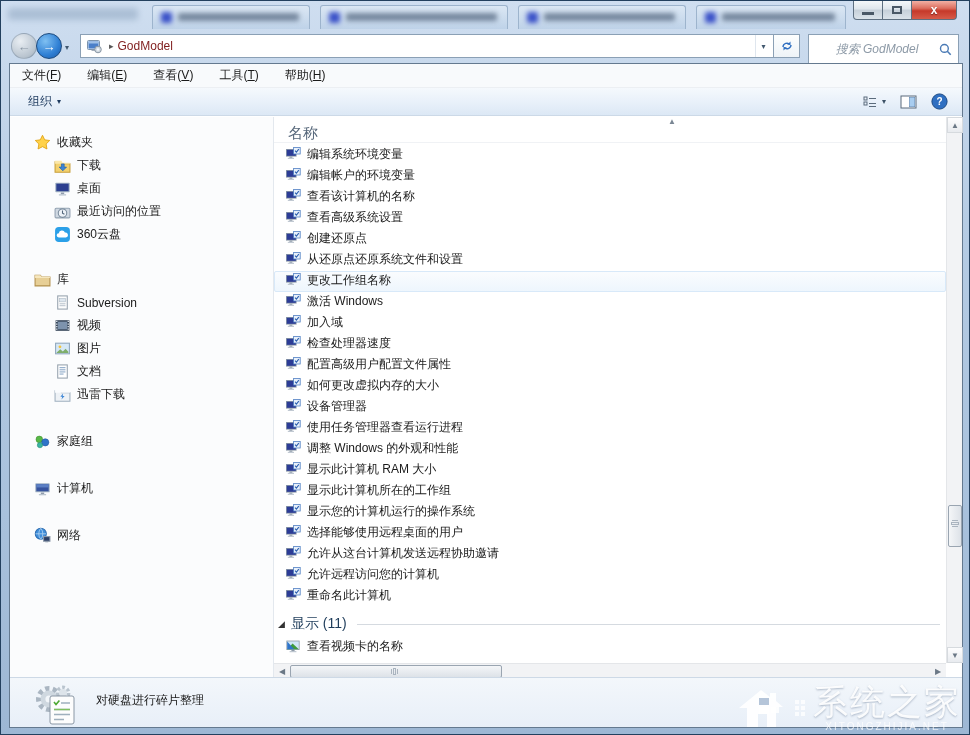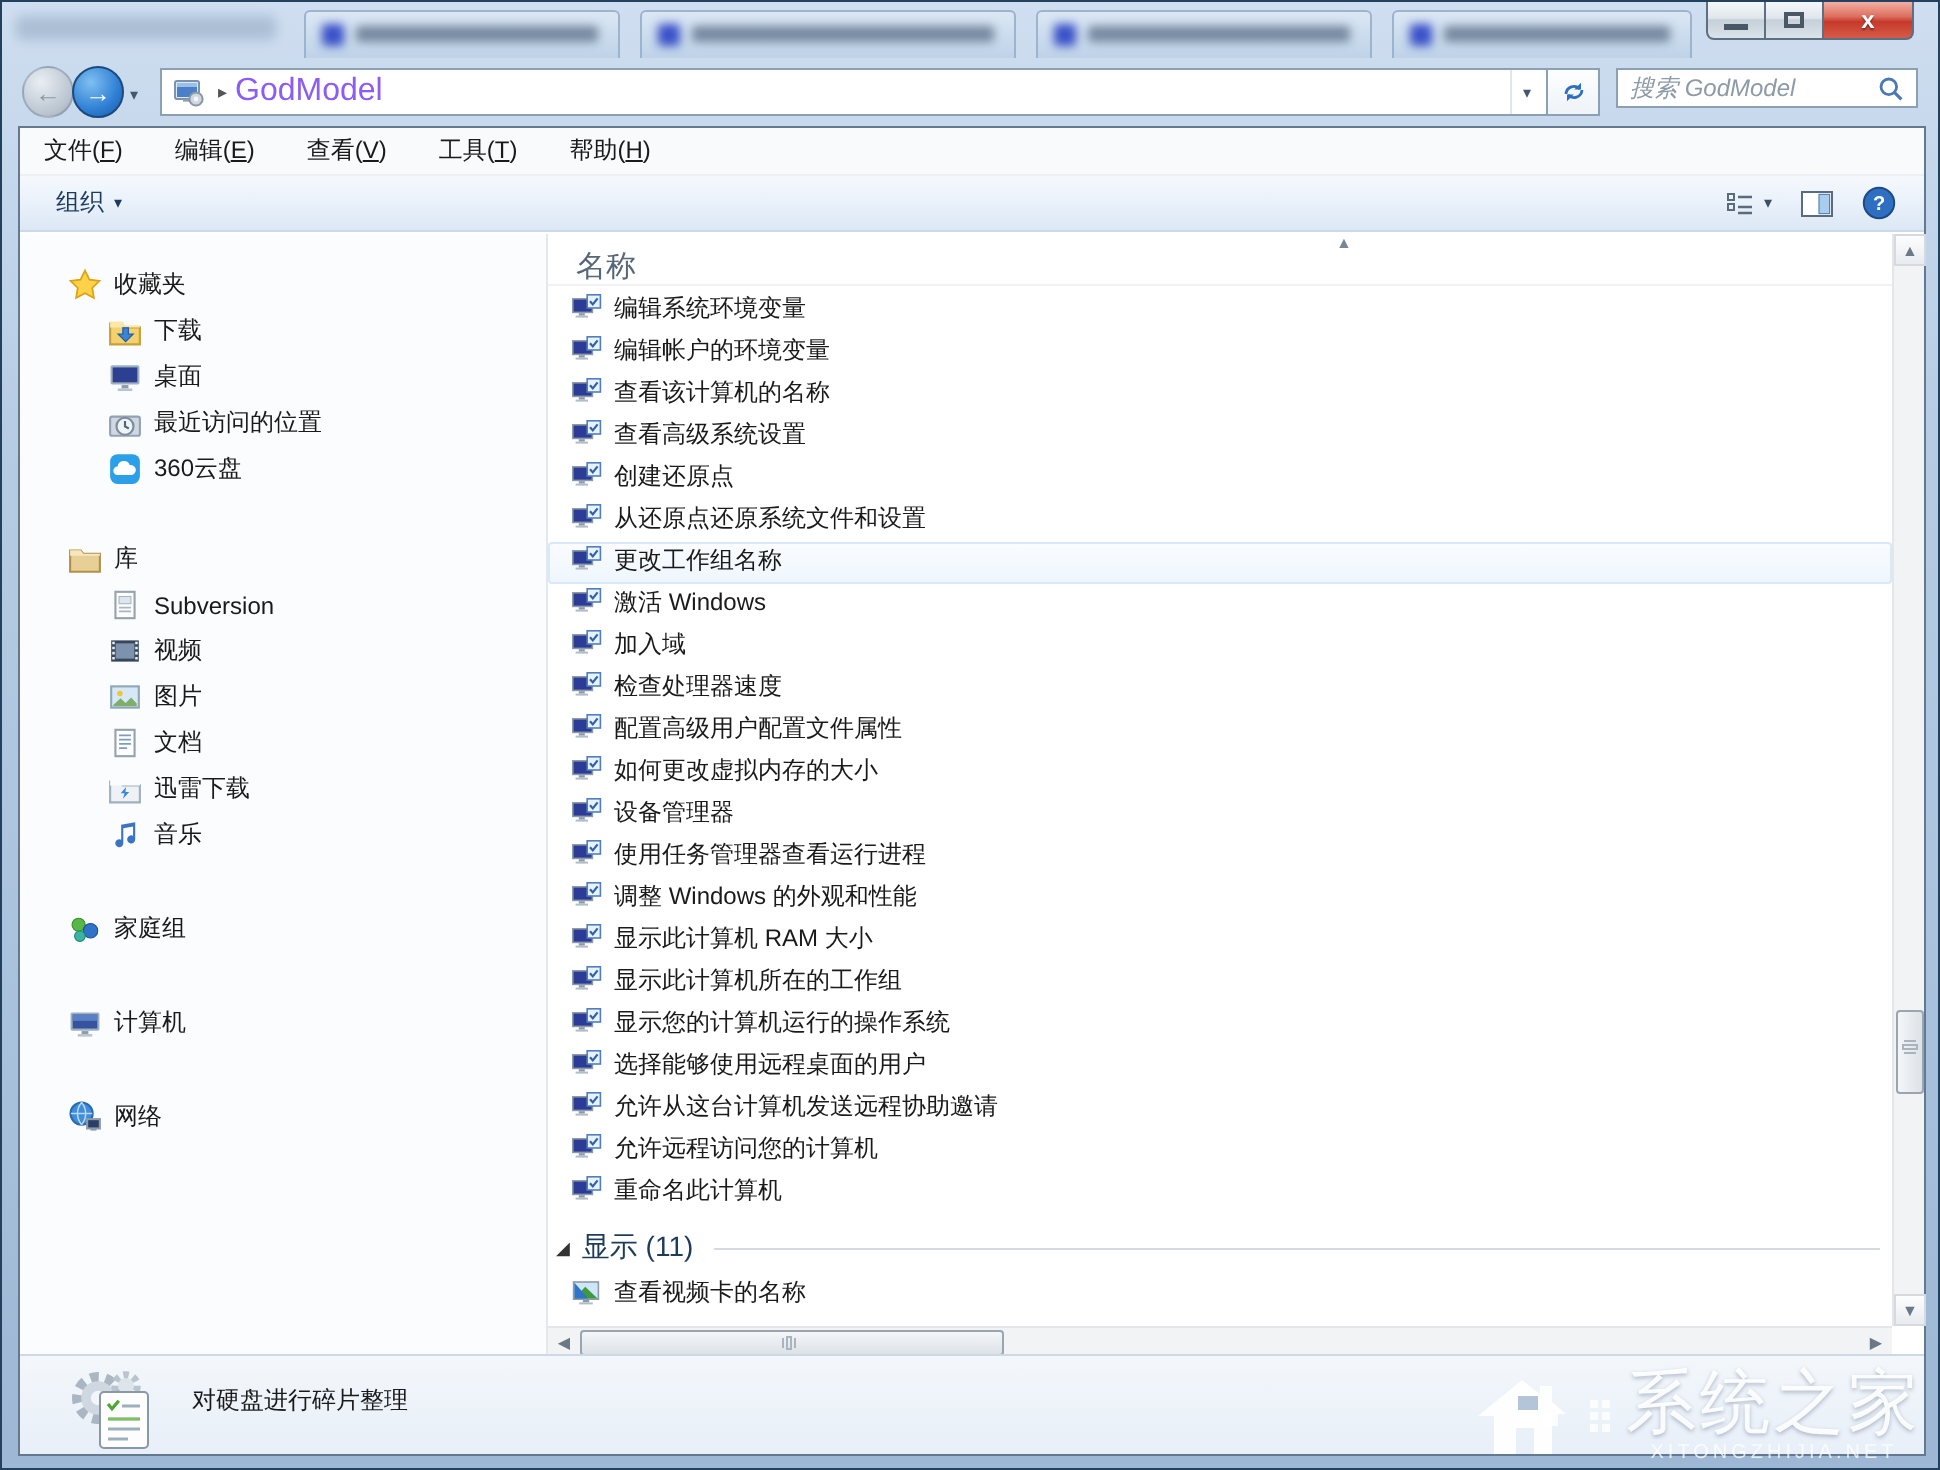--- a/index.html
+++ b/index.html
@@ -39,27 +39,27 @@
   .nav-arrow { position:absolute; left:0; top:0; width:100%; height:100%; display:flex; align-items:center; justify-content:center;
     font-size:13px; font-weight:bold; }
   .nav-back .nav-arrow { color:#8b98a5; }
   .nav-fwd  .nav-arrow { color:#ffffff; }
   .nav-chev { position:absolute; left:63px; top:14px; font-size:8px; color:#41586f; }
 
   .addr-field { position:absolute; left:78px; top:5px; width:694px; height:24px; background:#fff;
     border:1px solid #8ba0b5; display:flex; align-items:center; padding:0 2px; }
   .addr-icon { width:16px; height:16px; margin:0 3px 0 3px; flex:0 0 auto; }
   .addr-crumb-arrow { font-size:9px; color:#555; margin:0 4px; }
-  .addr-text { font-size:16px; color:#8b5cf6; }
+  .addr-text { font-size:12px; color:#7f1d1d; }
   .addr-drop { margin-left:auto; width:16px; text-align:center; font-size:8px; color:#41586f; border-left:1px solid #dfe6ee; align-self:stretch; line-height:24px; }
   .refresh-btn { position:absolute; left:772px; top:5px; width:26px; height:24px; background:linear-gradient(180deg,#fdfefe,#eef3f8);
     border:1px solid #8ba0b5; border-left:none; display:flex; align-items:center; justify-content:center; }
 
-  .search-box { position:absolute; left:806px; top:5px; width:151px; height:20px; background:#fff; border:1px solid #8ba0b5;
-    display:flex; align-items:center; padding:0 6px; }
+  .search-box { position:absolute; left:806px; top:5px; width:151px; height:30px; background:#fff; border:1px solid #8ba0b5;
+    display:flex; align-items:center; padding:0 6px;text-align:center; }
   .search-ph { font-size:12px; font-style:italic; color:#8d9aa7; flex:1; }
 
   
   .inner { position:absolute; left:8px; top:62px; width:954px; height:665px; background:#fff; border:1px solid #64798f; }
 
   .menubar { position:relative; height:24px; background:#f8fafc; border-bottom:1px solid #eceff3; display:flex; align-items:center; padding-left:12px; gap:26px; }
   .menu-item { font-size:12px; color:#1a1a1a; }
   .menu-item u { text-decoration:underline; }
 
   .toolbar { position:relative; height:28px; background:linear-gradient(180deg,#f5f9fd 0%,#e9f1fa 50%,#dce8f5 100%);
@@ -370,28 +370,20 @@
           <div class="side-row lvl1">
             <span class="ic">
               <svg viewBox="0 0 16 16">
                 <path d="M1 4.5h5l1 1.8h8v8H1z" fill="#eef2f6" stroke="#9fb0c0"></path>
                 <path d="M1 6.3h14v-1h-7l-1-1.8H1z" fill="#fafcfe"></path>
                 <path d="M8.5 7l-2.5 3h1.8l-.8 2.6L10 9.4H8.2z" fill="#3c85d6"></path>
               </svg>
             </span>
             <span>迅雷下载</span>
           </div>
-          <div class="side-row lvl1">
-            <span class="ic">
-              <svg viewBox="0 0 16 16">
-                <path d="M6.2 3.2l6.6-1.2v8a1.9 1.9 0 11-1-1.6V4l-4.6.8v7a1.9 1.9 0 11-1-1.6z" fill="#3c74c4"></path>
-              </svg>
-            </span>
-            <span>音乐</span>
-          </div>
           <div class="side-gap-lg"></div>
           <div class="side-row lvl0">
             <span class="ic">
               <svg viewBox="0 0 16 16">
                 <circle cx="5" cy="6" r="3.1" fill="#58b847" stroke="#3a8c2c" stroke-width=".5"></circle>
                 <circle cx="10.6" cy="8.8" r="3.4" fill="#2f74c9" stroke="#1d4f95" stroke-width=".5"></circle>
                 <circle cx="5.6" cy="11.4" r="2.5" fill="#39b5a2" stroke="#1f8775" stroke-width=".5"></circle>
               </svg>
             </span>
             <span>家庭组</span>

